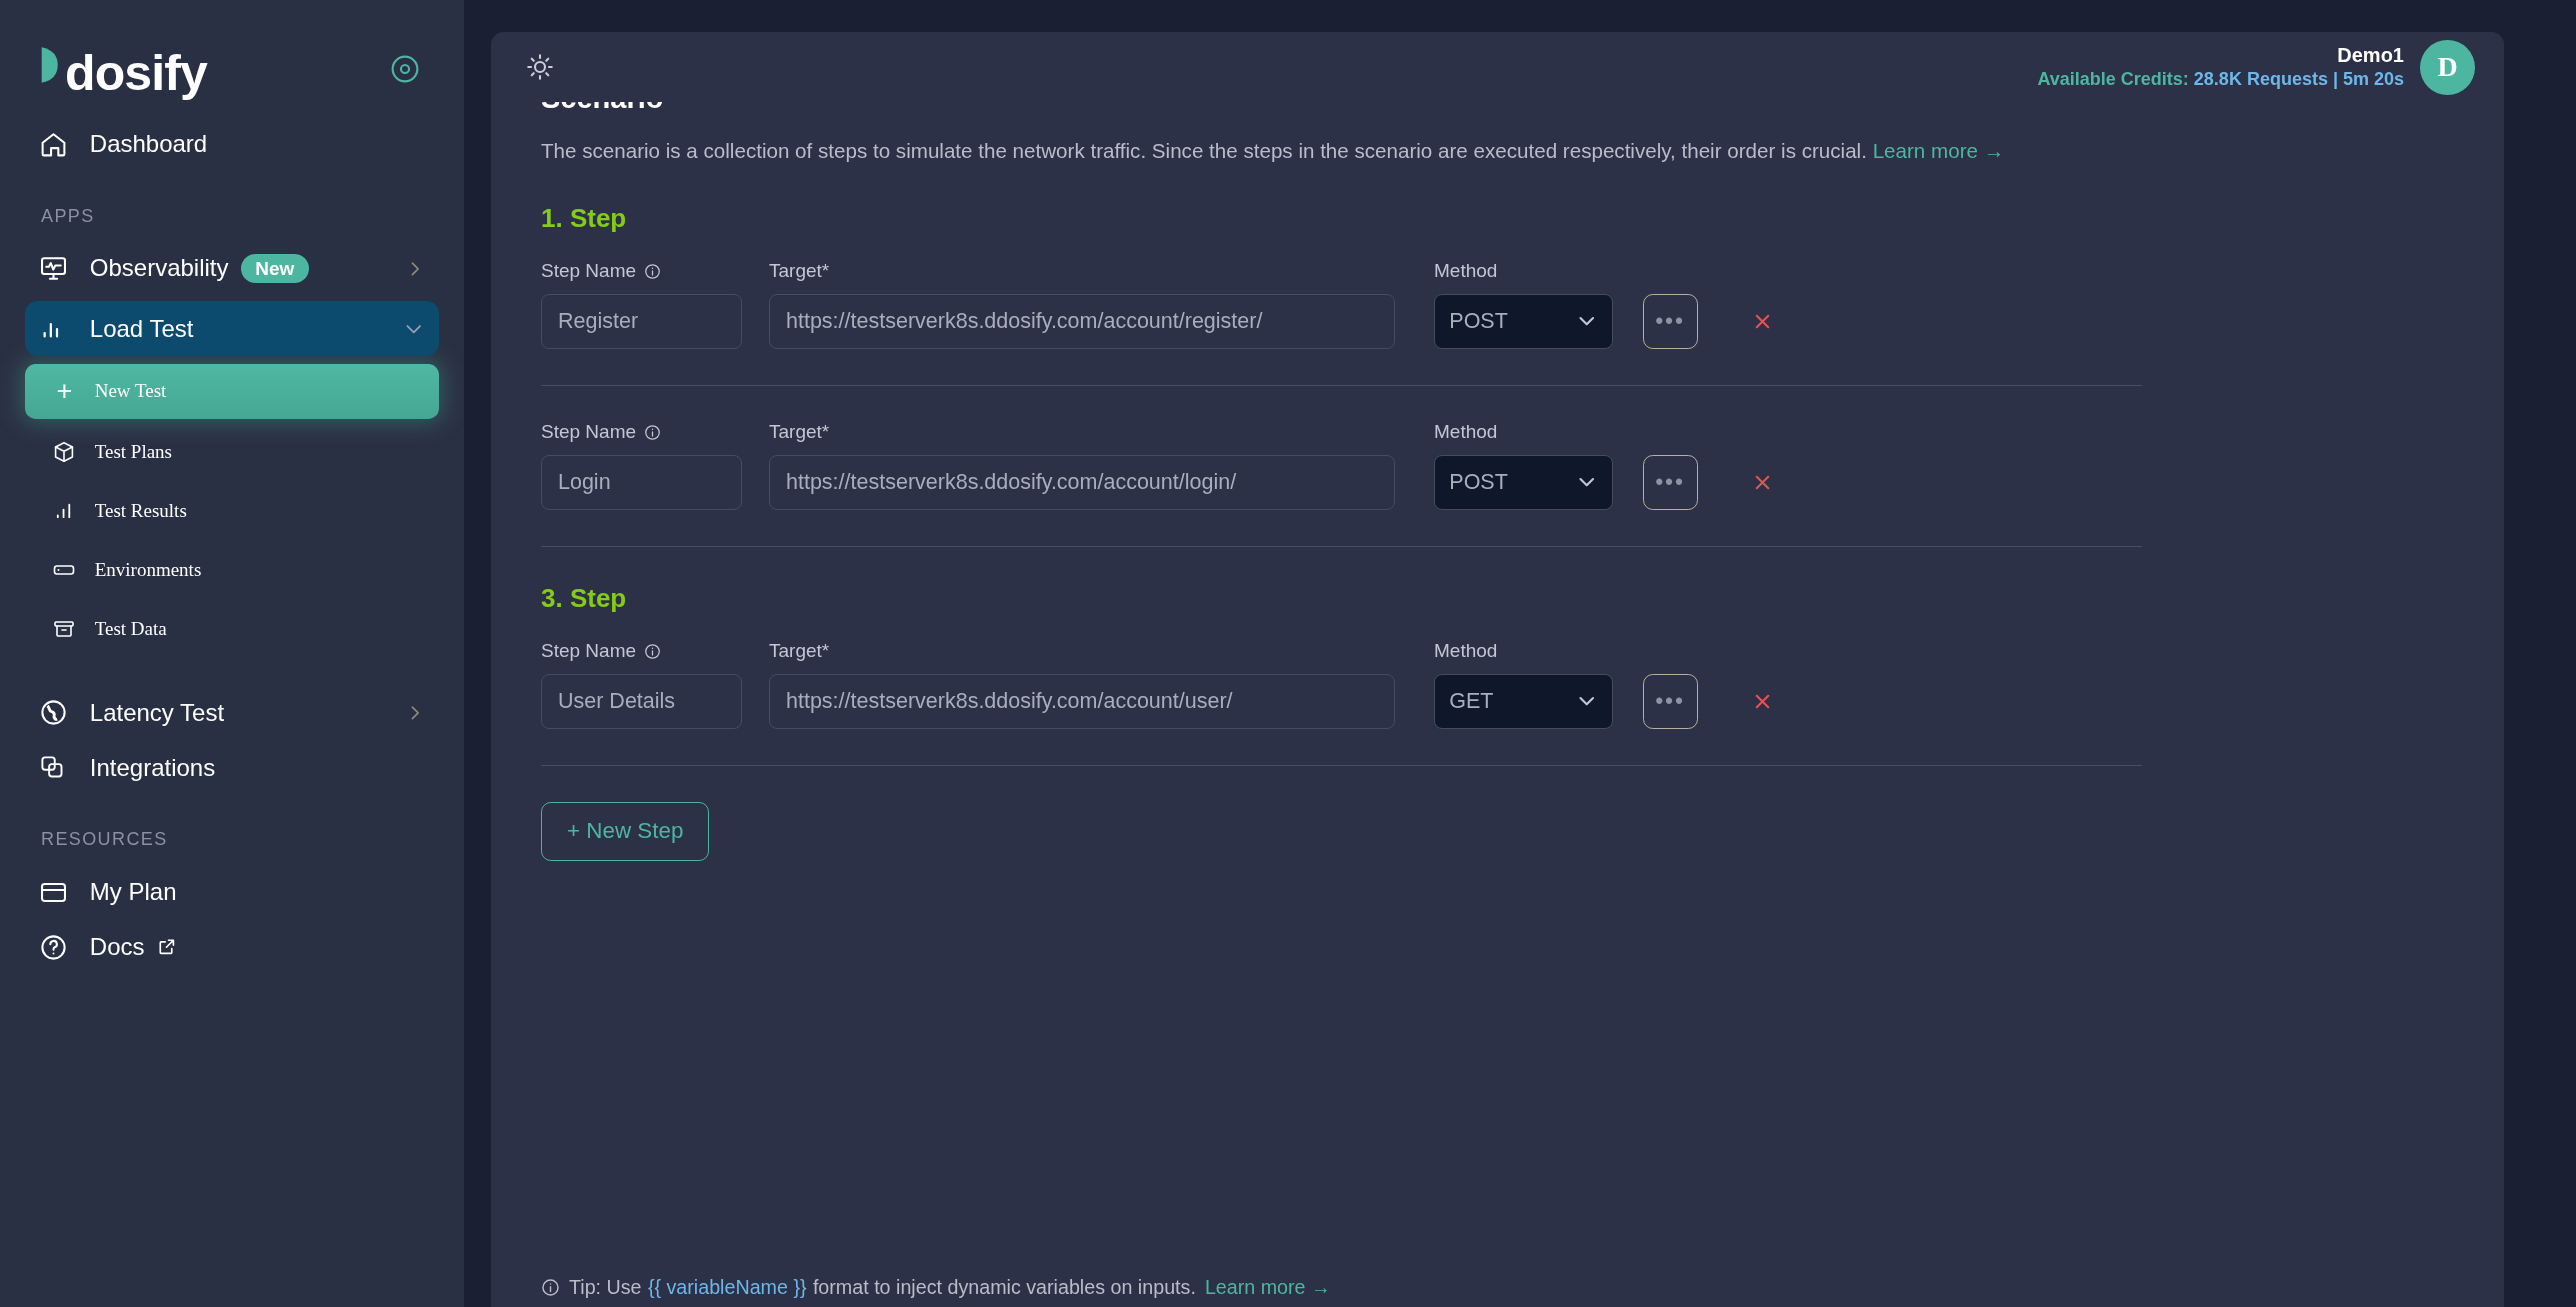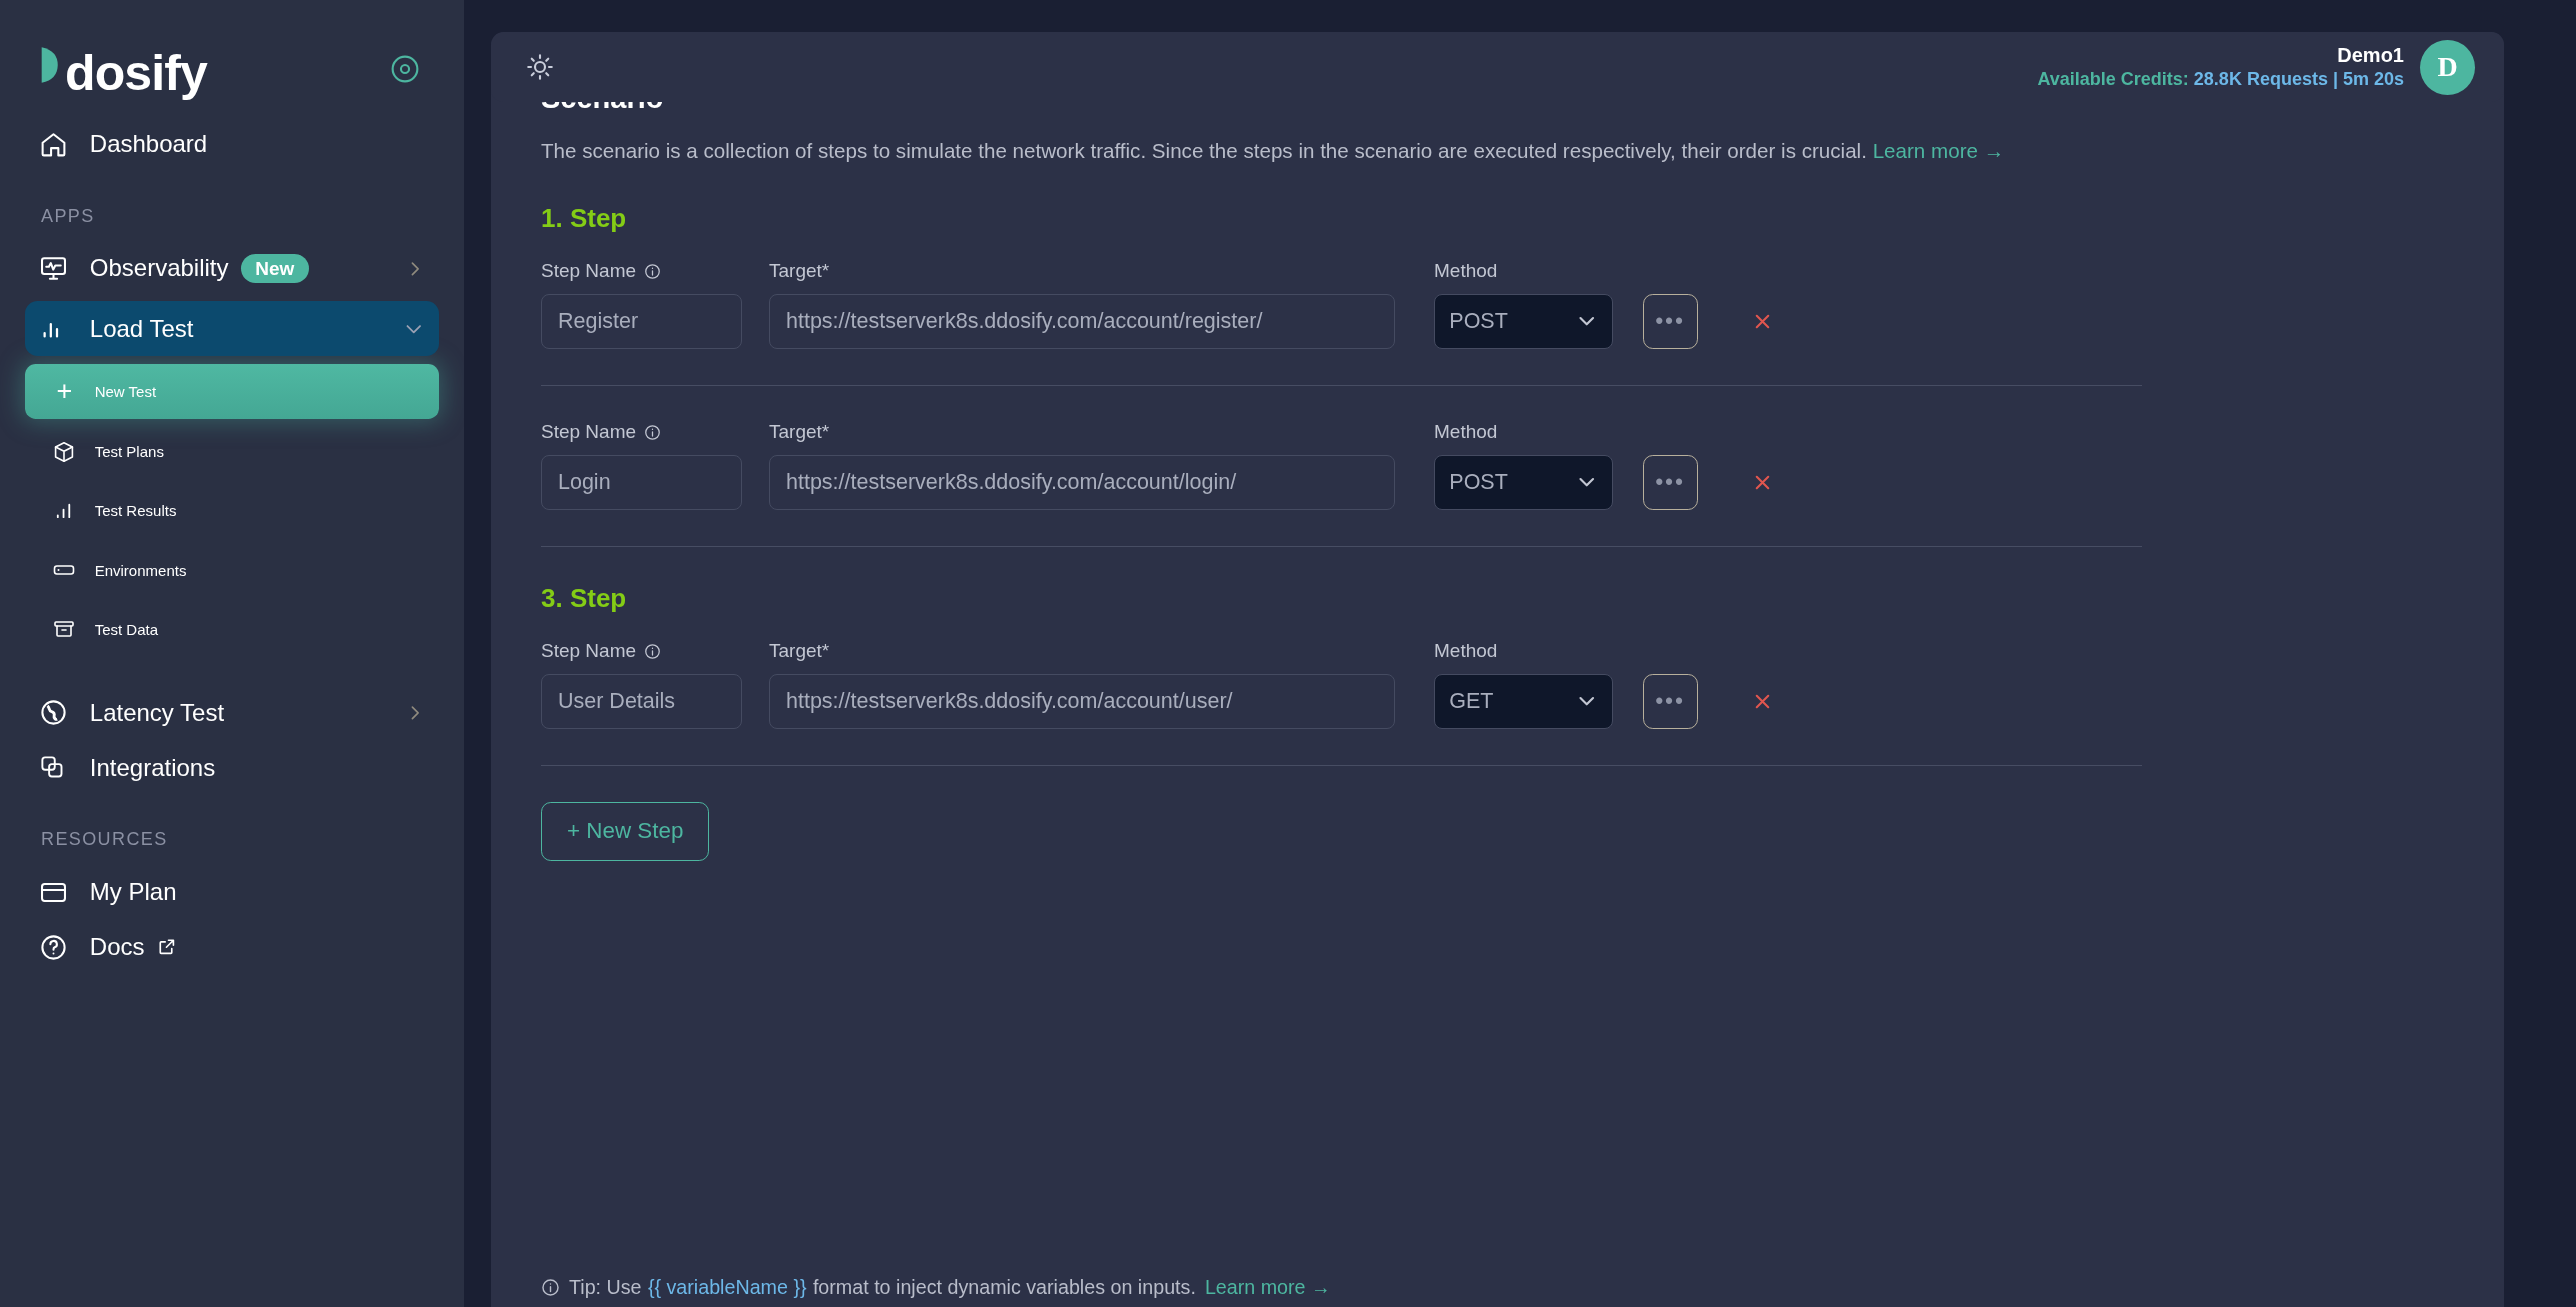--- a/index.html
+++ b/index.html
@@ -80,21 +80,21 @@
     height: 52px;
     margin: 7.2px 25px 0;
     padding: 0 14.3px;
     border-radius: 10.7px;
     cursor: pointer;
   }
   .nav-sub .ic {
     width: 50px; flex: 0 0 50px;
     display: flex; align-items: center; justify-content: center;
   }
-  .nav-sub .nav-label { font-size: 15px; margin-left: 5.4px; }
+  .nav-sub .nav-label { font-size: 19px; margin-left: 5.4px; font-family: Liberation Serif, serif; }
 
   .nav-sub.active {
     background: linear-gradient(180deg, #4fb8a2 0%, #44a794 100%);
     box-shadow: 0 0 23px 3.6px rgba(77,182,160,0.34);
     height: 55px;
   }
   .nav-sub.active .nav-label { font-weight: 400; }
   .plus-ic { font-size: 27px; color: #ffffff; font-weight: 300; }
 
   .spacer-lg { height: 30px; }

